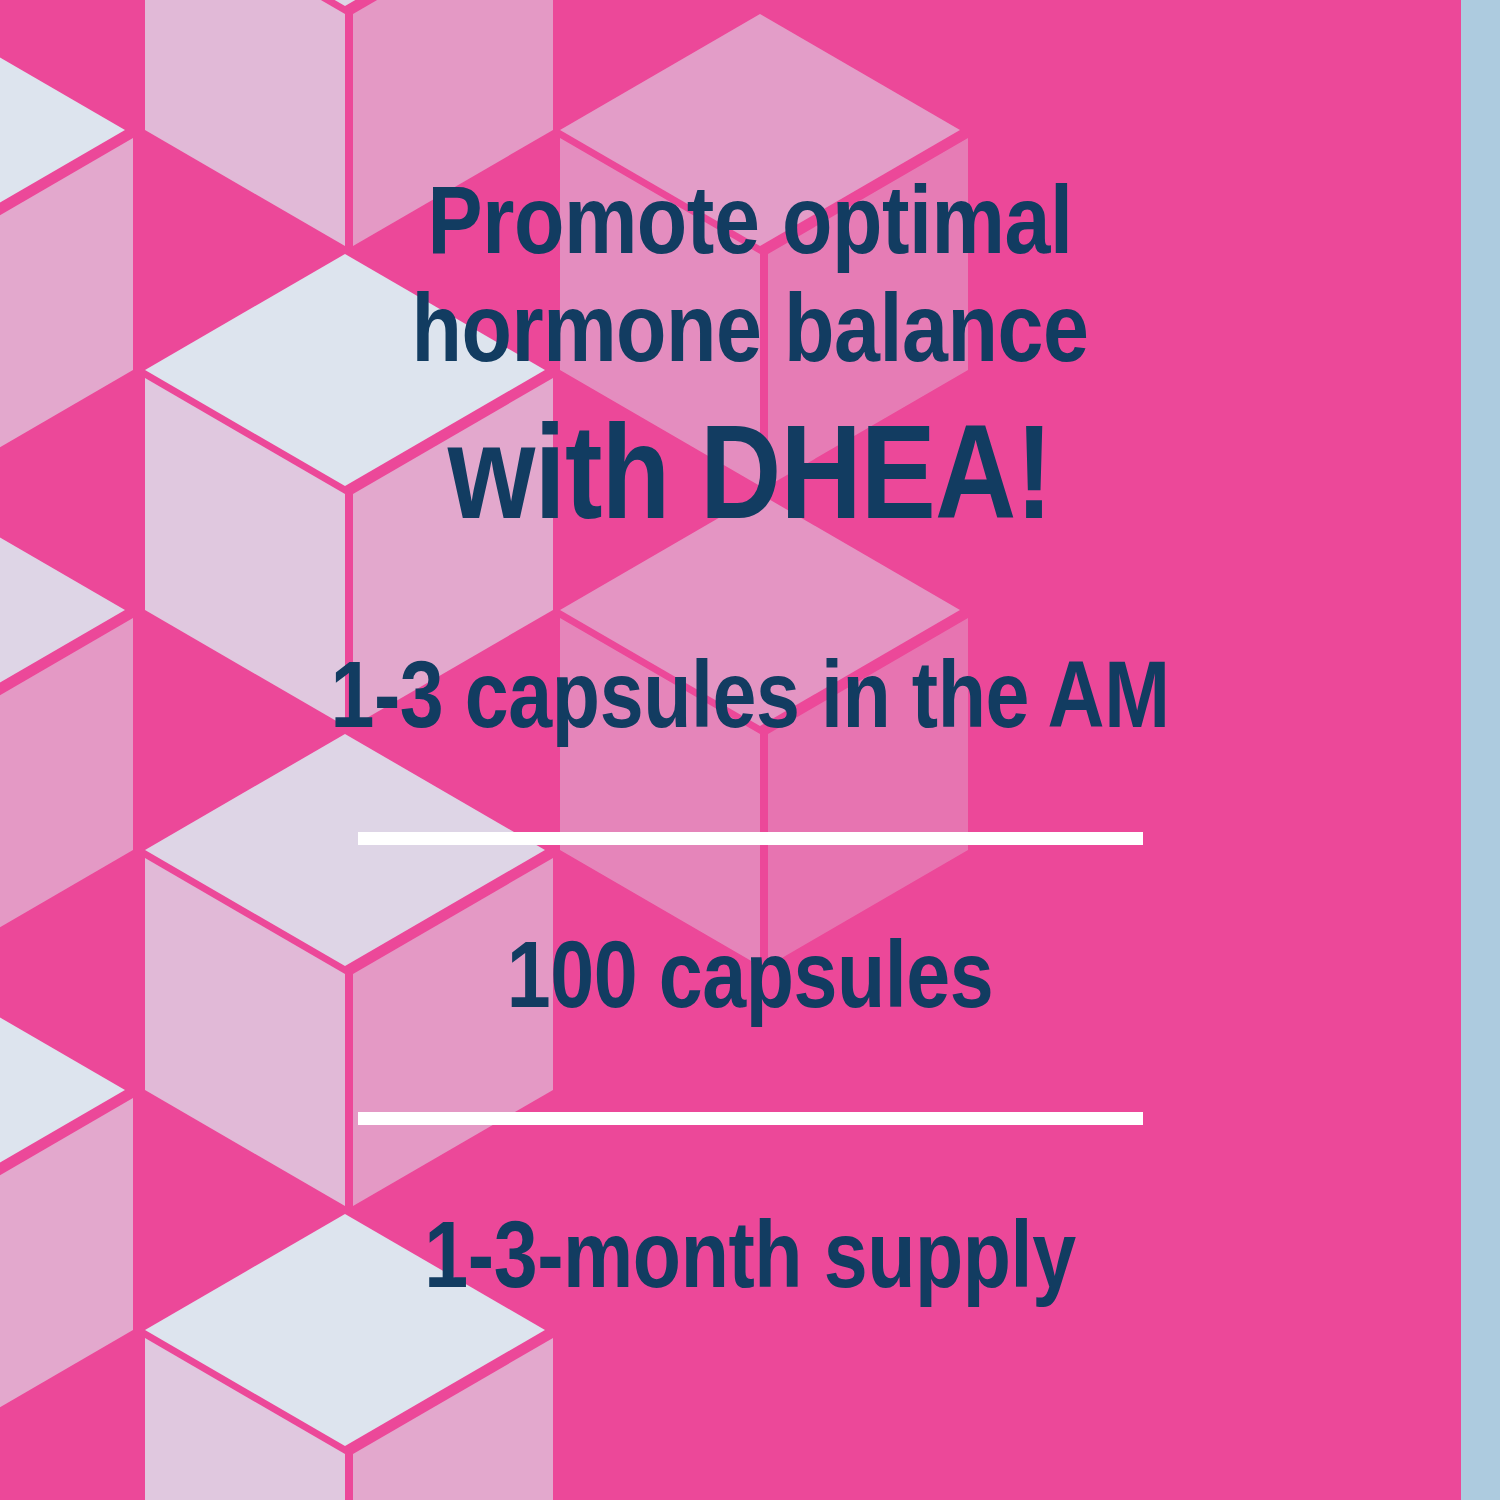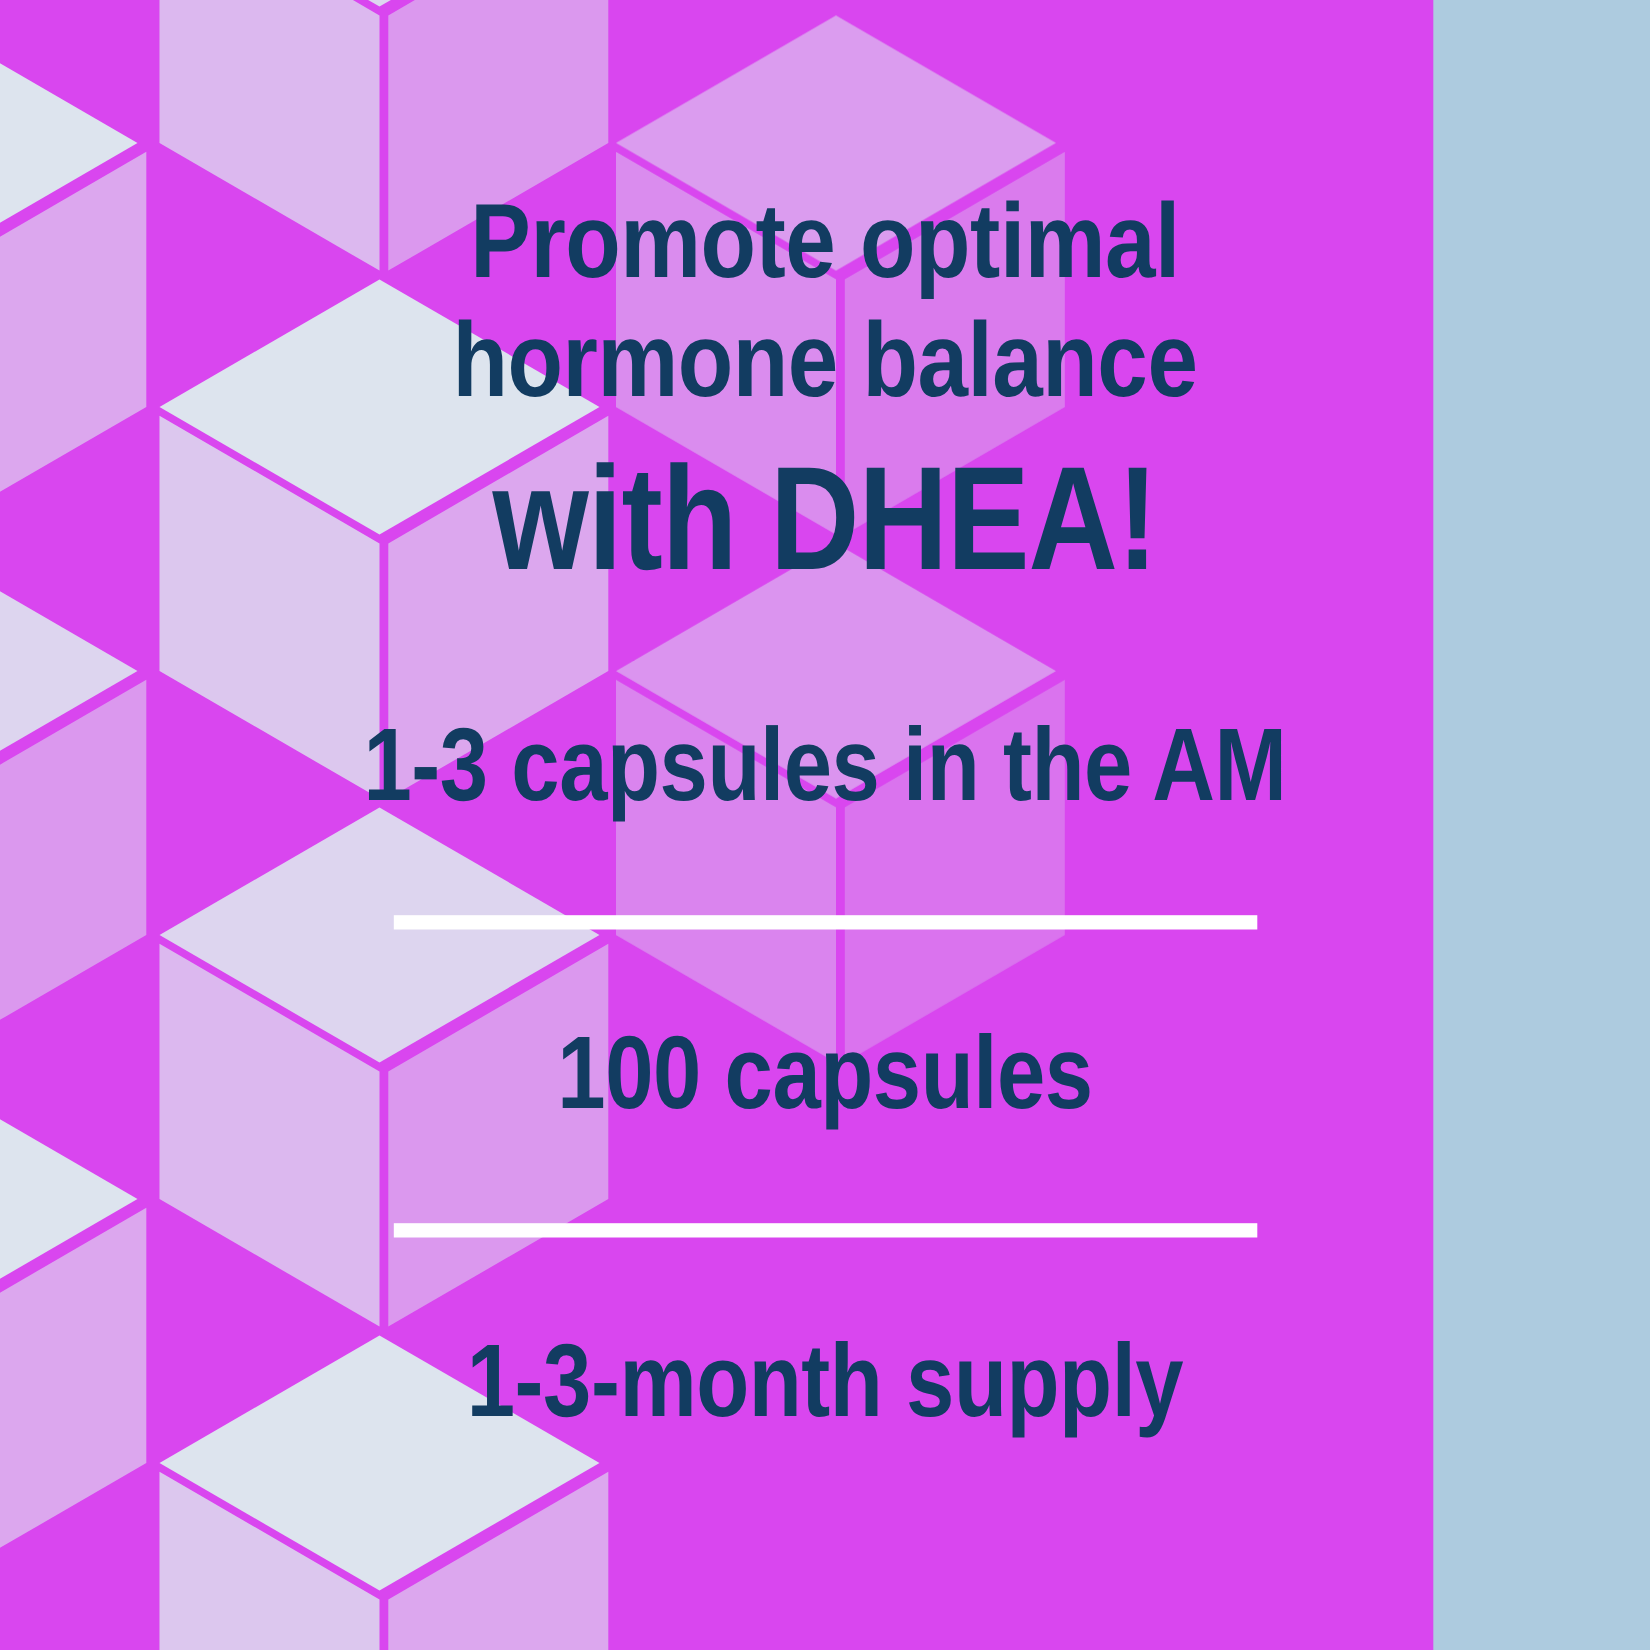--- a/index.html
+++ b/index.html
@@ -9,23 +9,23 @@
   body {
     width: 1500px;
     height: 1500px;
     background: #adcbdf;
     font-family: "Liberation Sans", sans-serif;
     overflow: hidden;
   }
 
   #stage {
     position: relative;
-    width: 1303px;
+    width: 1461px;
     height: 1500px;
-    background: #d946ef;
+    background: #ec4899;
     overflow: hidden;
   }
 
   
   #pattern {
     position: absolute;
     left: 0;
     top: 0;
     width: 1500px;
     height: 1500px;

